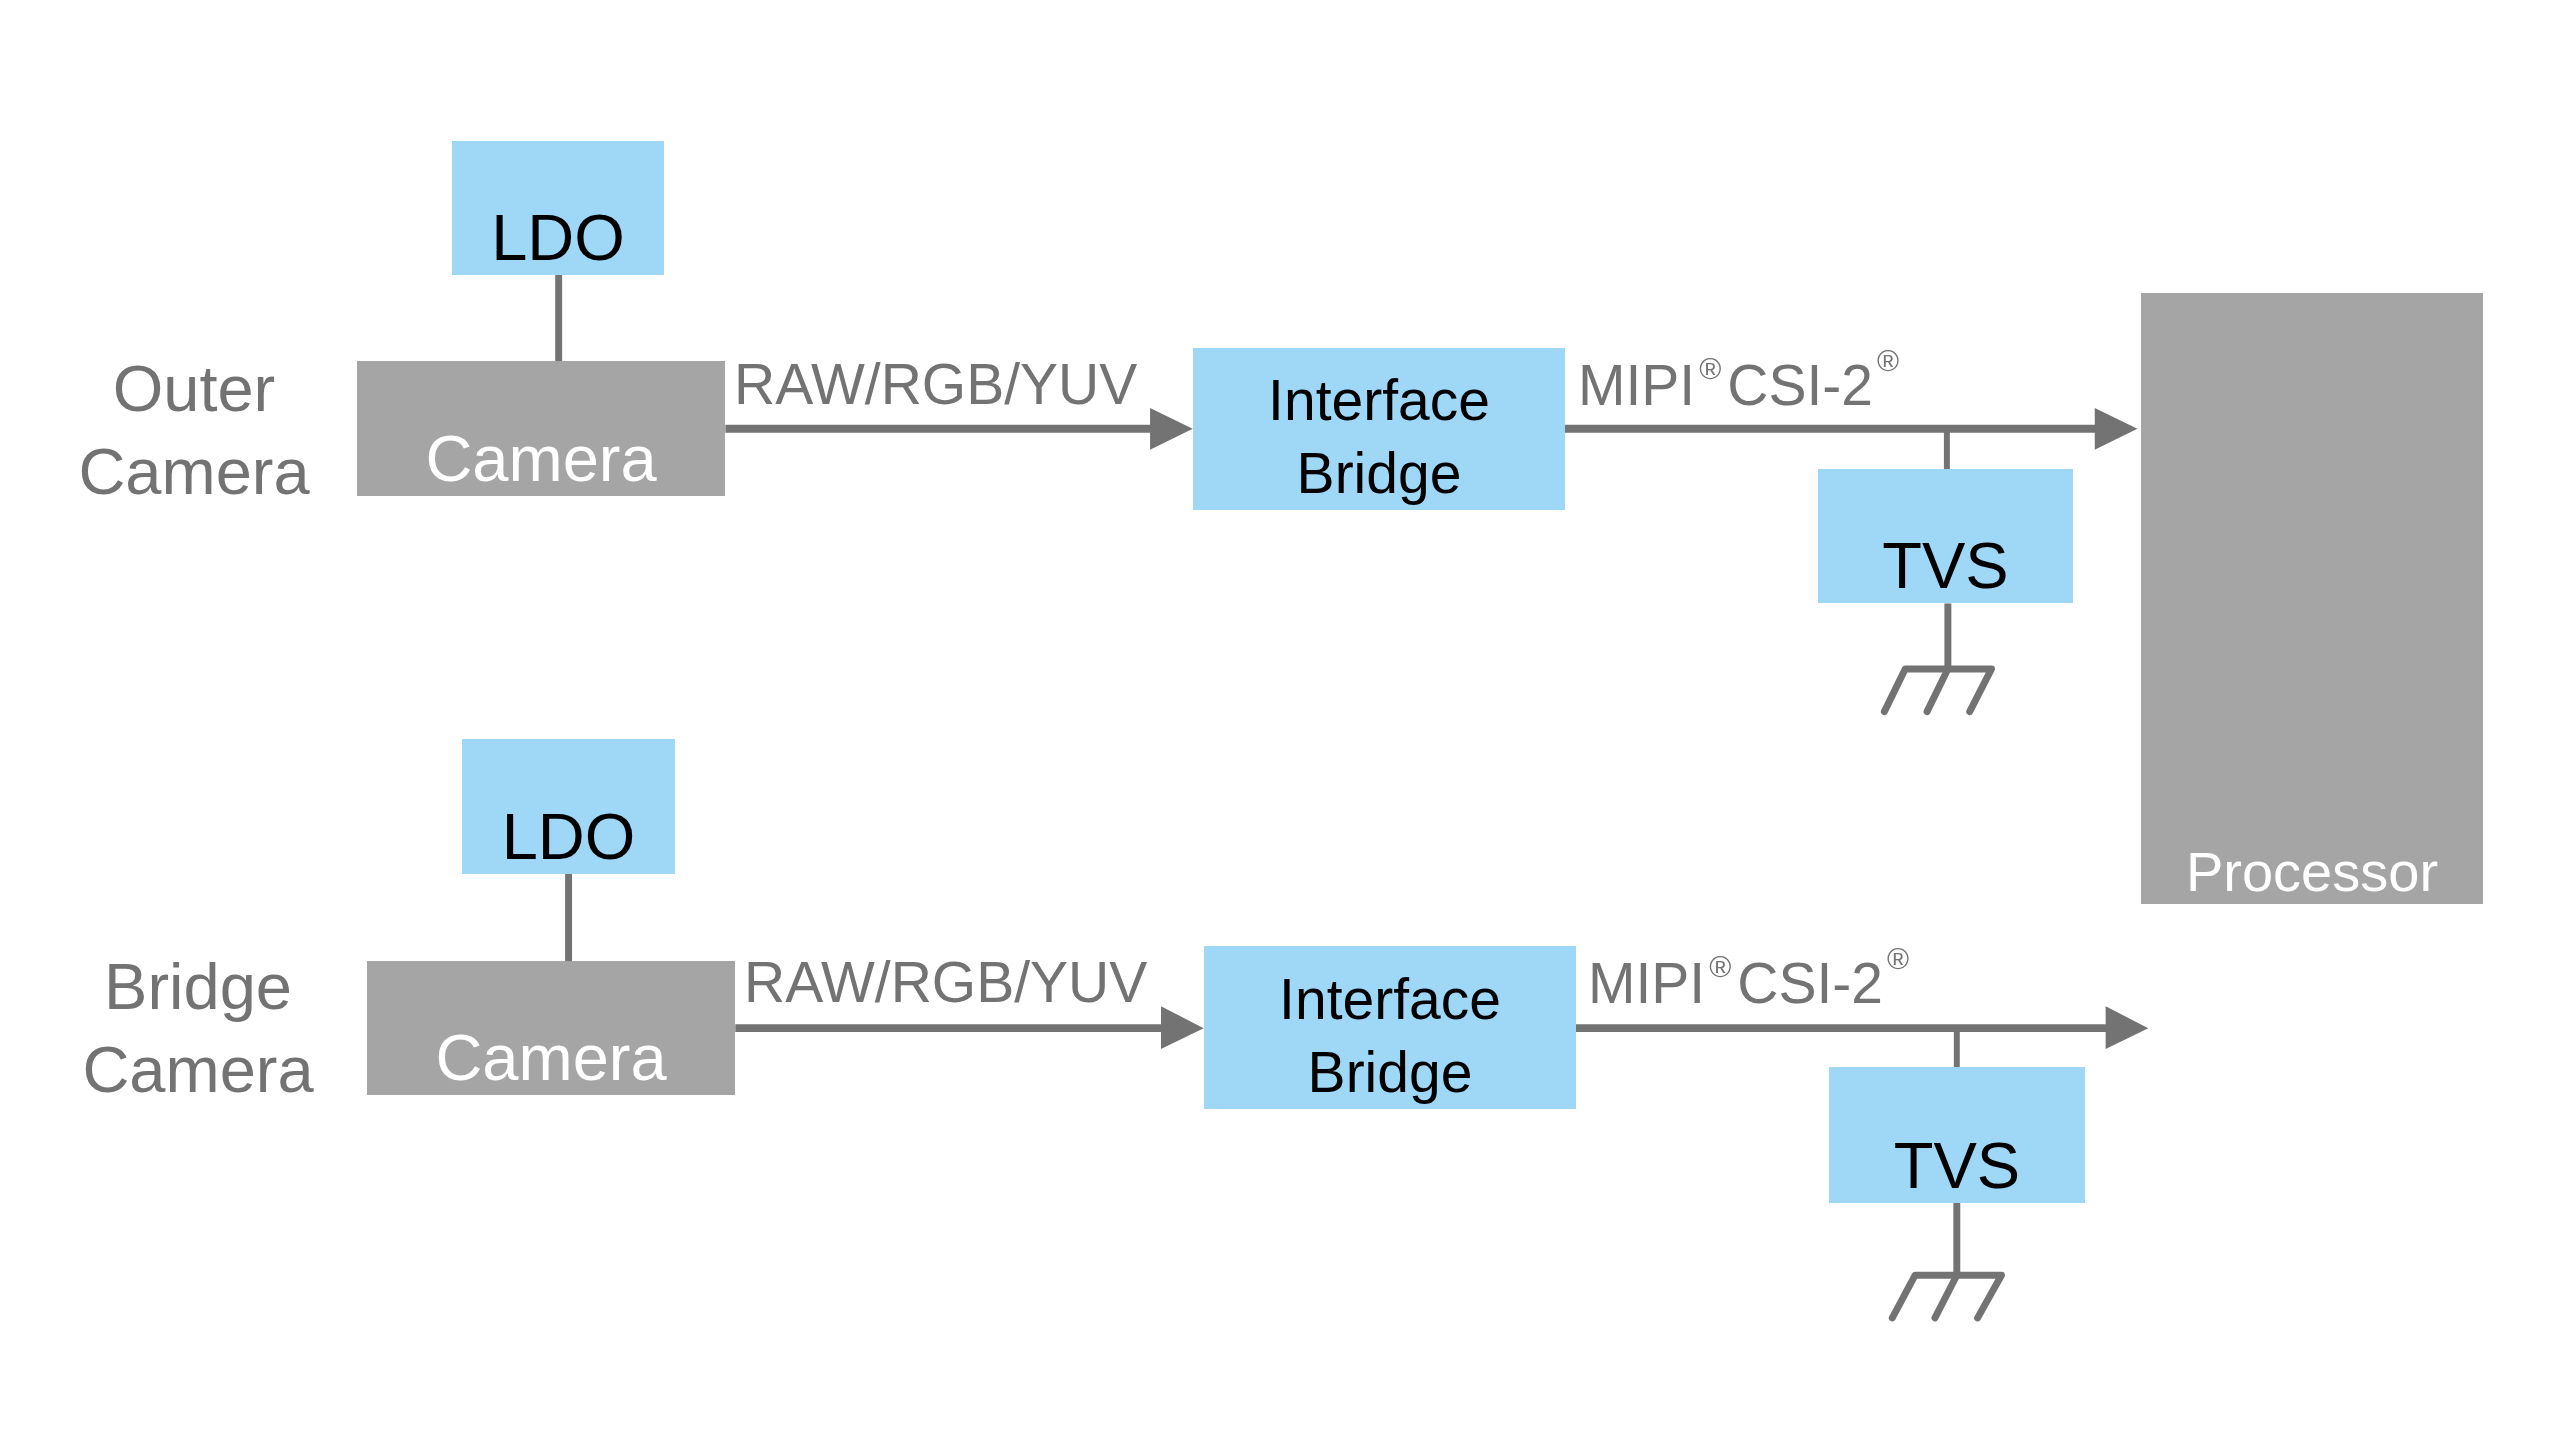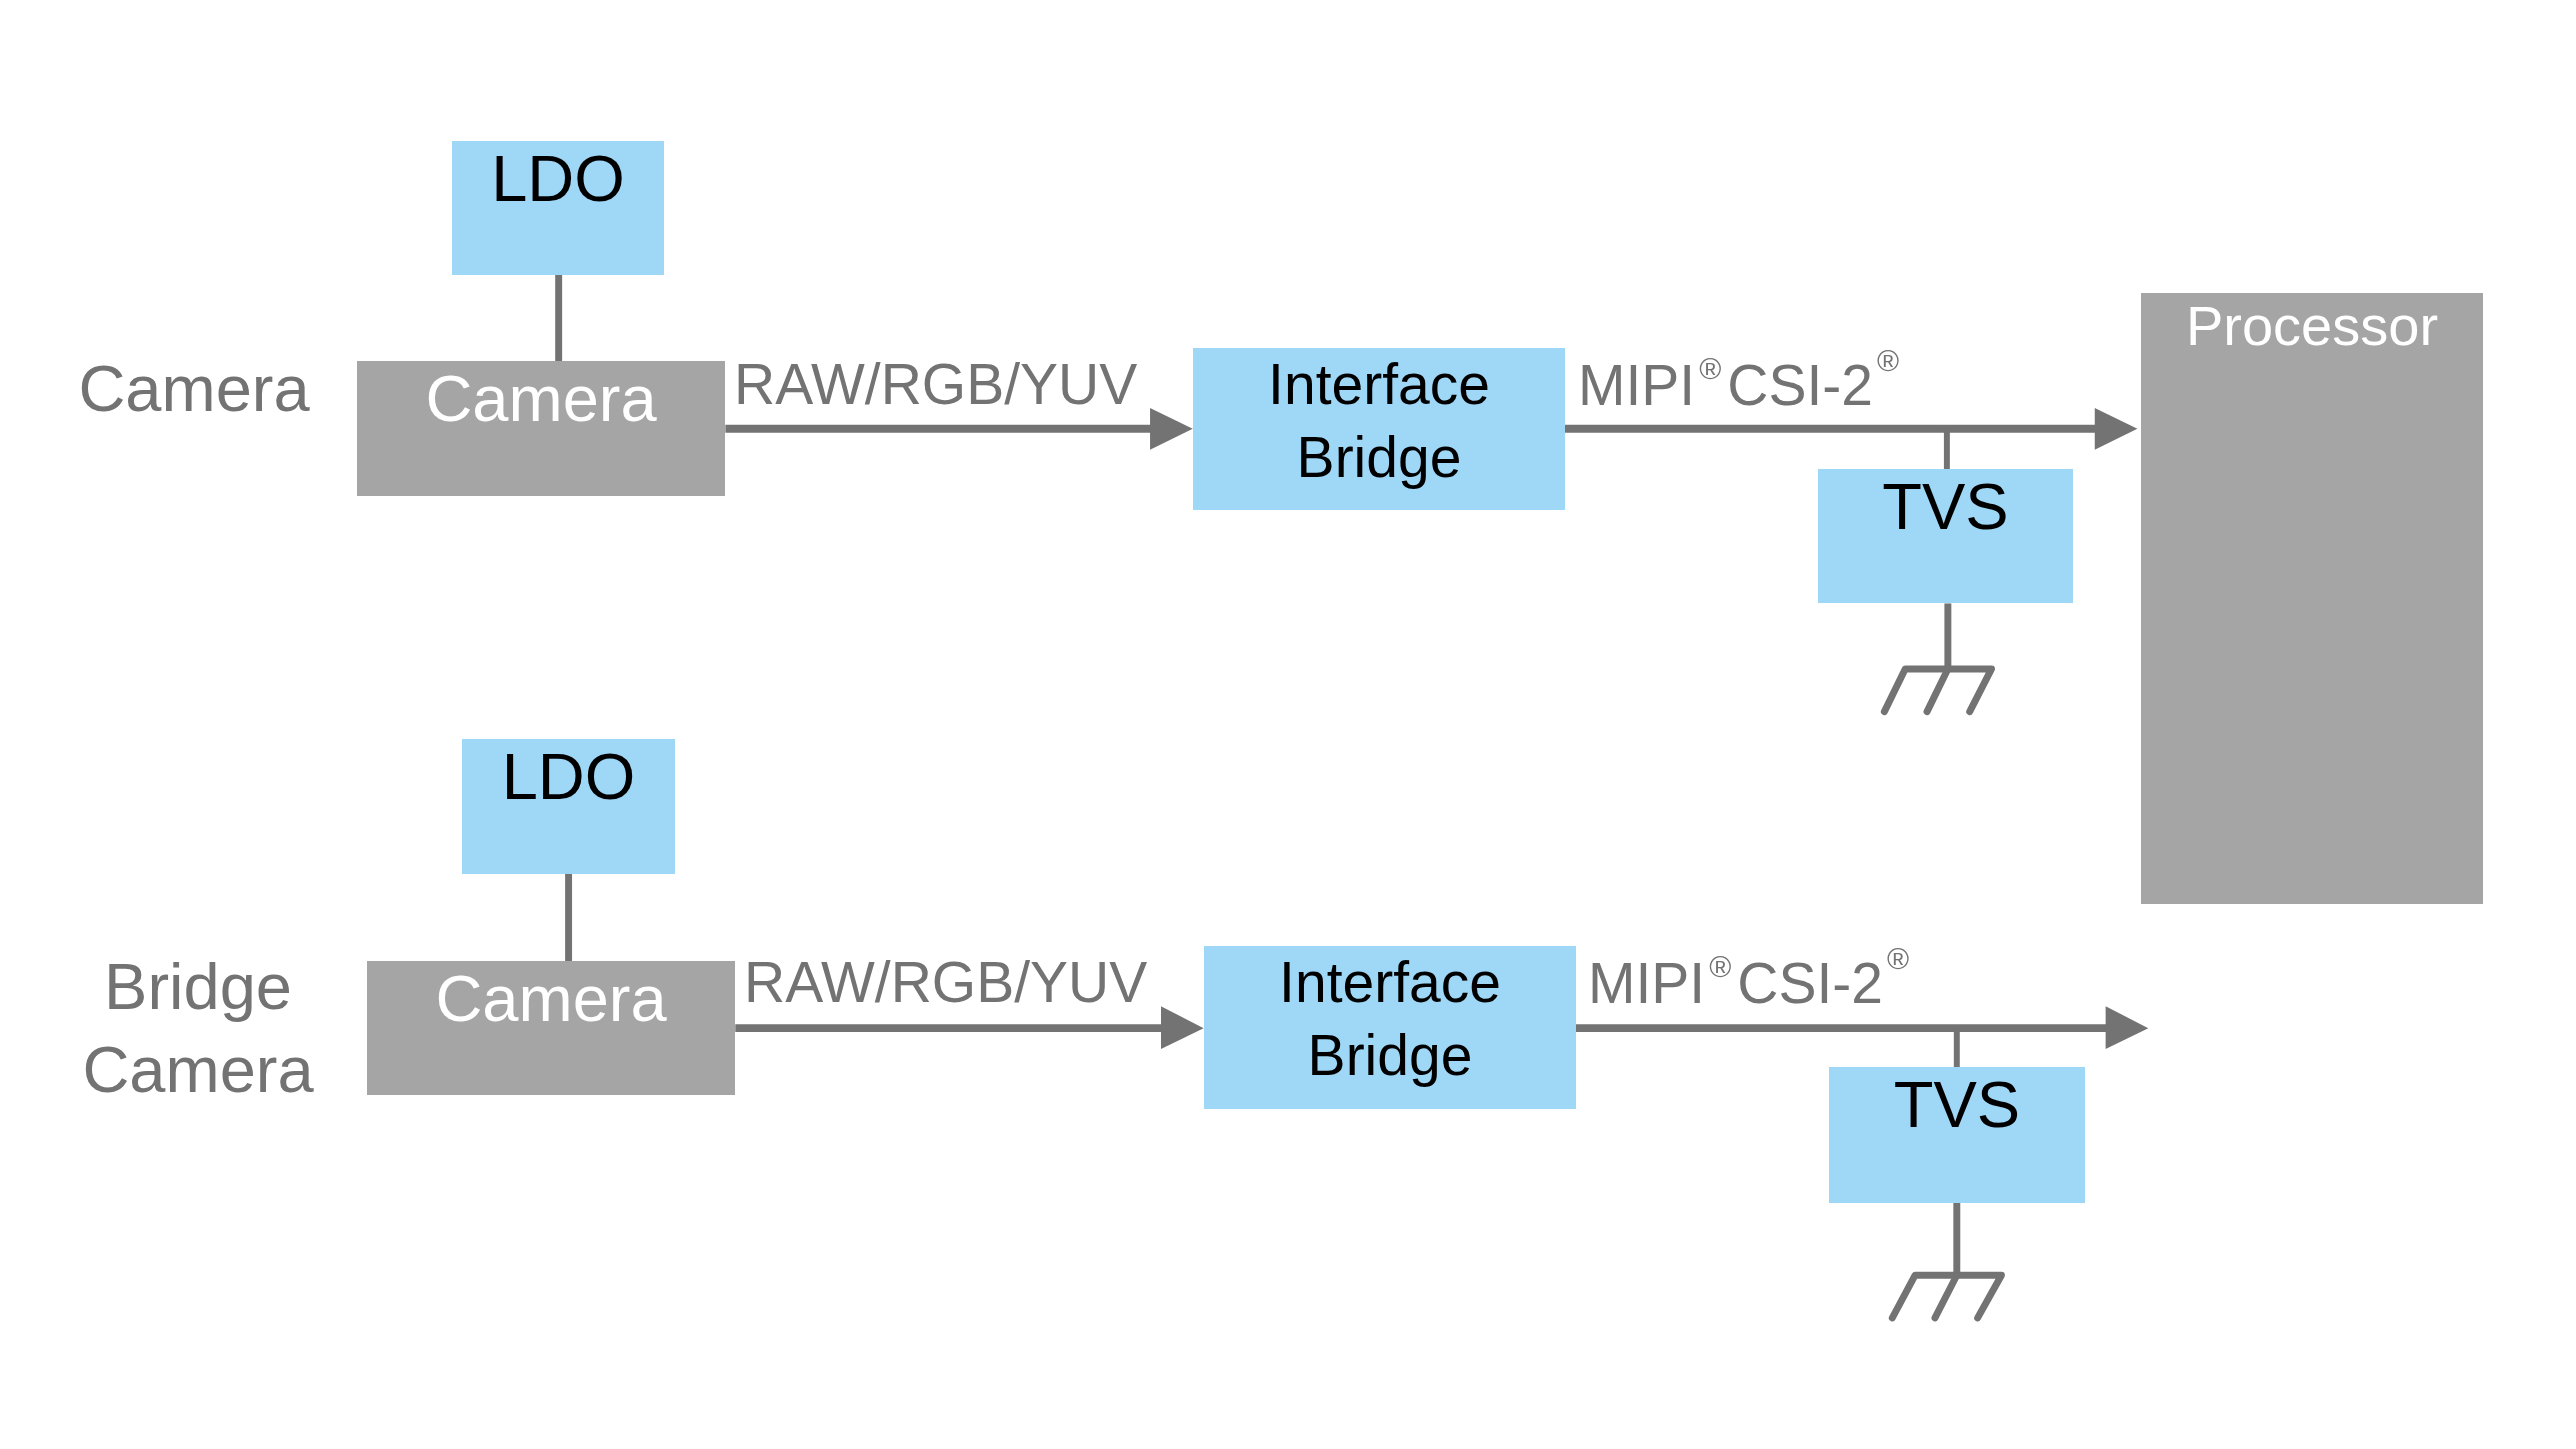--- a/index.html
+++ b/index.html
@@ -1,18 +1,18 @@
 <!DOCTYPE html>
 <html><head>
 <meta charset="utf-8">
 <style>
   html, body { margin: 0; padding: 0; background: #ffffff; }
   body { width: 2576px; height: 1450px; position: relative; overflow: hidden;
          font-family: "Liberation Sans", "DejaVu Sans", sans-serif; }
-  .box { position: absolute; display: flex; align-items: flex-start; justify-content: center;
+  .box { position: absolute; display: flex; align-items: flex-end; justify-content: center;
          text-align: center; box-sizing: border-box; }
   .blue { background: #9fd7f7; color: #000000; }
   .gray { background: #a5a5a5; color: #ffffff; }
   .lbl { position: absolute; color: #737373; white-space: nowrap; }
   .side { text-align: center; font-size: 65px; line-height: 83px; }
   .sig { font-size: 57px; line-height: 60px; letter-spacing: 0px; }
   .sig sup { font-size: 30px; vertical-align: 0; position: relative; top: -26px; margin-left: 4px; margin-right: 6px; }
   svg.wires { position: absolute; left: 0; top: 0; }
   .ldo-text, .tvs-text { font-size: 65px; }
   .cam-text { font-size: 65px; }
@@ -50,20 +50,21 @@
       <line x1="1963" y1="674" x2="1942" y2="717"></line>
     </g>
     <g>
       <polyline points="1907,1328 1930,1285 2017,1285 1993,1328"></polyline>
       <line x1="1972" y1="1285" x2="1950" y2="1328"></line>
     </g>
   </g>
 </svg>
 
 <div class="lbl side" style="left:60px; top:347px; width:268px;">
+  <div>Outer</div>
   <div>Camera</div>
 </div>
 <div class="lbl side" style="left:64px; top:945px; width:268px;">
   <div>Bridge</div>
   <div>Camera</div>
 </div>
 
 <div class="box blue" style="left:452px; top:141px; width:212px; height:134px;">
   <span class="ldo-text">LDO</span>
 </div>

